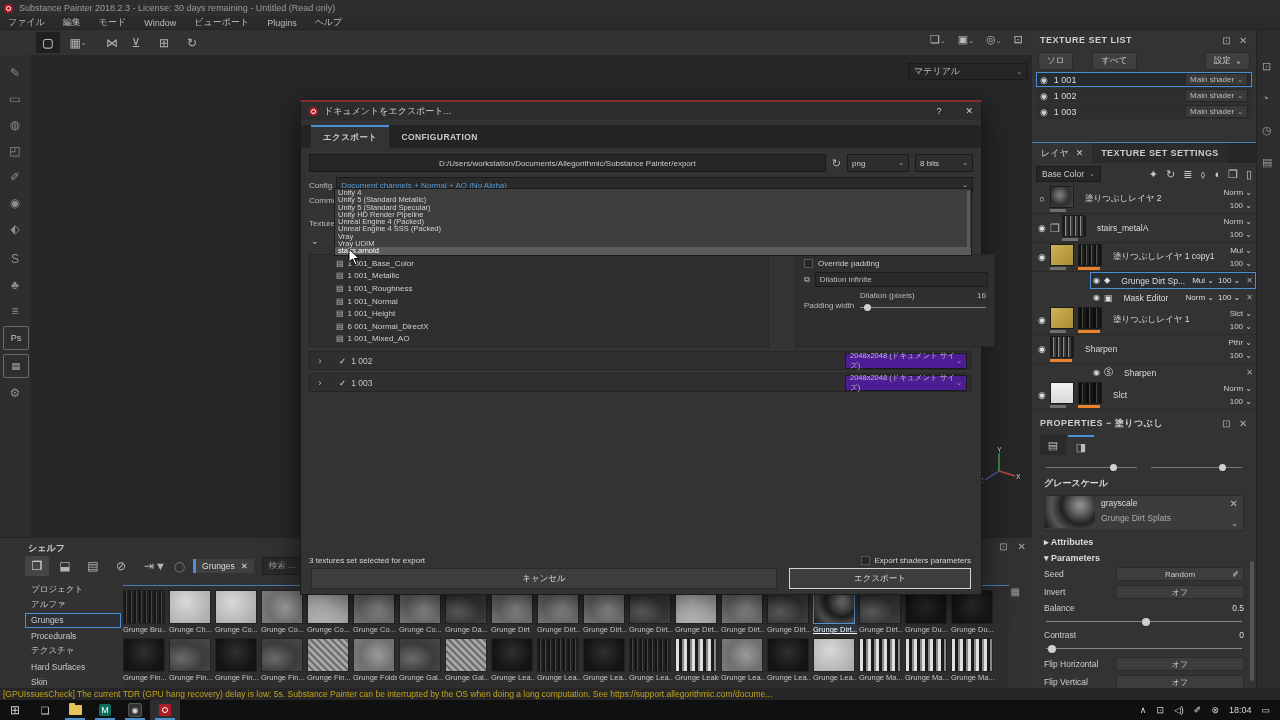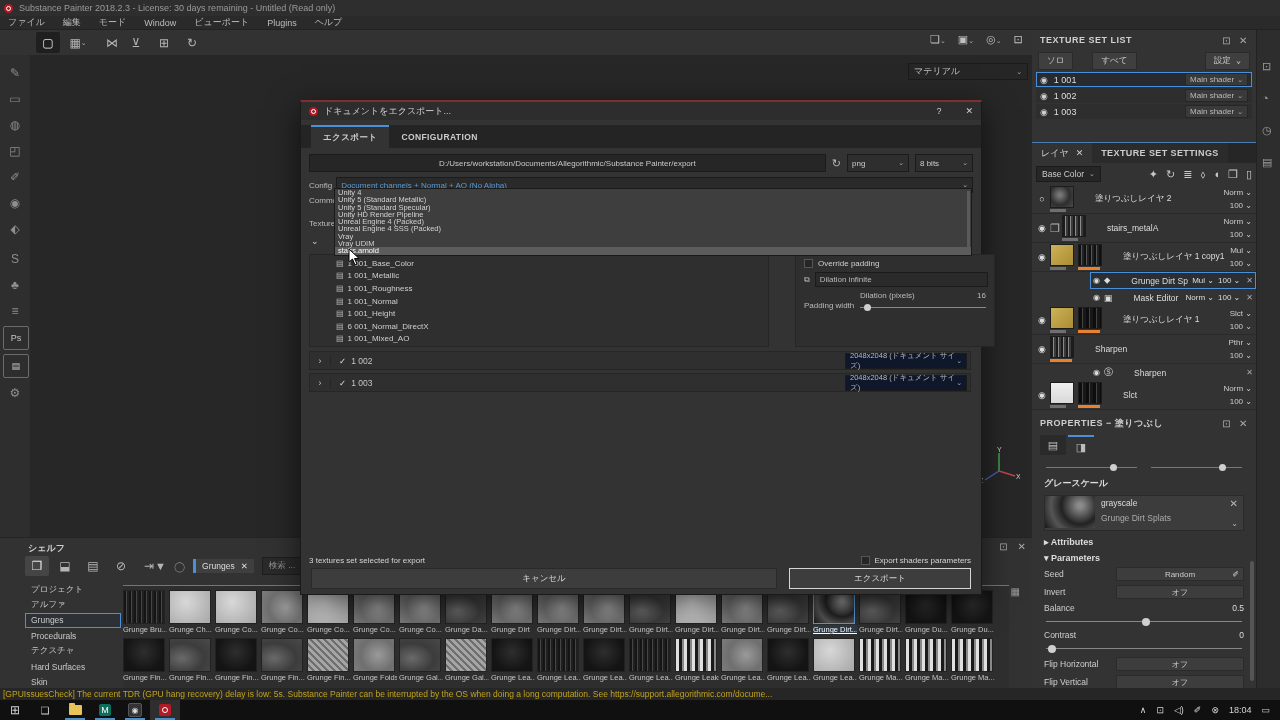--- a/index.html
+++ b/index.html
@@ -49,21 +49,21 @@
   .chsel{background:#262626;border:1px solid #1b1b1b;font-size:8.5px;color:#ccc;height:14px;display:flex;align-items:center;gap:5px;padding:0 5px;}
   .lcicons{margin-left:auto;display:flex;gap:8px;color:#c9c9c9;font-size:11px;}
   .llist{overflow:hidden;height:229px;}
   .lrow{display:flex;align-items:center;border-bottom:1px solid #2a2a2a;padding:1px 2px;position:relative;}
   .lrow .vis{width:16px;text-align:center;color:#ddd;font-size:9px;}
   .thumbwrap{margin-right:4px;}
   .thumb{width:22px;height:20px;border:1px solid #1c1c1c;}
   .bar{height:3px;margin-top:1px;}
   .bar.gray{background:#6f6f6f;width:16px;}
   .bar.orange{background:#e8822e;width:22px;}
-  .lname{font-size:8.5px;color:#ddd;margin-left:17px;flex:1;min-width:0;white-space:nowrap;overflow:hidden;}
+  .lname{font-size:8.5px;color:#ddd;margin-left:7px;flex:1;min-width:0;white-space:nowrap;overflow:hidden;}
   .lright{margin-left:auto;display:flex;flex-direction:column;align-items:flex-end;gap:4px;font-size:8px;color:#ccc;padding-right:2px;}
   .erow{display:flex;align-items:center;height:15px;margin-left:58px;padding:0 2px;font-size:8px;color:#ddd;border:1px solid transparent;gap:4px;}
   .erow.selected{border-color:#4a90d9;background:#2b2f34;}
   .erow .ex{margin-left:2px;color:#aaa;}
   .eicon{font-size:9px;color:#ddd;}
   .folderico{color:#b5b5b5;font-size:11px;margin-right:2px;}
   
   .fill-yellow{background:linear-gradient(135deg,#cdb257,#ab8d33);}
   .fill-white{background:linear-gradient(#f0f0f0,#d8d8d8);}
   .fill-metal{background:repeating-linear-gradient(90deg,#1c1c1c 0 2px,#8a8a8a 2px 3px,#3a3a3a 3px 5px);}
@@ -167,21 +167,21 @@
   .dpxrow{display:flex;align-items:center;padding:4px 8px 0 64px;}
   .dpxrow .v{margin-left:auto;}
   .pwrow{display:flex;align-items:flex-start;padding:1px 8px 0 8px;gap:6px;}
   .pwtrack{position:relative;flex:1;height:10px;margin-top:2px;}
   .pwtrack:before{content:"";position:absolute;left:0;right:0;top:4px;height:1px;background:#888;}
   .pwknob{position:absolute;left:3%;top:1px;width:7px;height:7px;border-radius:50%;background:#cfcfcf;}
   .expander{position:absolute;left:10px;top:134px;color:#ccc;font-size:9px;}
   .tsrow{position:absolute;left:8px;width:662px;height:19px;background:#2f2f2f;border:1px solid #262626;display:flex;align-items:center;box-sizing:border-box;font-size:8.5px;}
   .tsrow .chev{width:20px;text-align:center;color:#ccc;border-right:1px solid #262626;}
   .tsrow .ck{color:#ddd;margin:0 5px 0 8px;}
-  .tsrow .sizesel{margin-left:auto;margin-right:3px;width:112px;height:14px;background:#0f172a;border:1px solid #1b1b1b;display:flex;align-items:center;justify-content:space-between;padding:0 4px;font-size:7.5px;color:#bbb;}
+  .tsrow .sizesel{margin-left:auto;margin-right:3px;width:112px;height:14px;background:#4c1d95;border:1px solid #1b1b1b;display:flex;align-items:center;justify-content:space-between;padding:0 4px;font-size:7.5px;color:#bbb;}
   .dfoot{position:absolute;left:0;bottom:0;width:100%;height:38px;}
   .dstatus{position:absolute;left:8px;top:0px;font-size:8px;color:#d5d5d5;}
   .dshaders{position:absolute;right:10px;top:0px;display:flex;align-items:center;gap:5px;font-size:8px;color:#d5d5d5;}
   .dbtn{position:absolute;top:12px;height:19px;background:#3d3d3d;border:1px solid #2a2a2a;display:flex;align-items:center;justify-content:center;font-size:8.5px;color:#ddd;}
   .dbtn.cancel{left:10px;width:464px;}
   .dbtn.export{left:488px;width:180px;border:1px solid #d5d5d5;}
   .cursor{position:absolute;left:348px;top:248px;z-index:99;}
   .chev-s{font-size:7px;color:#aaa;}
 </style>
 </head>

